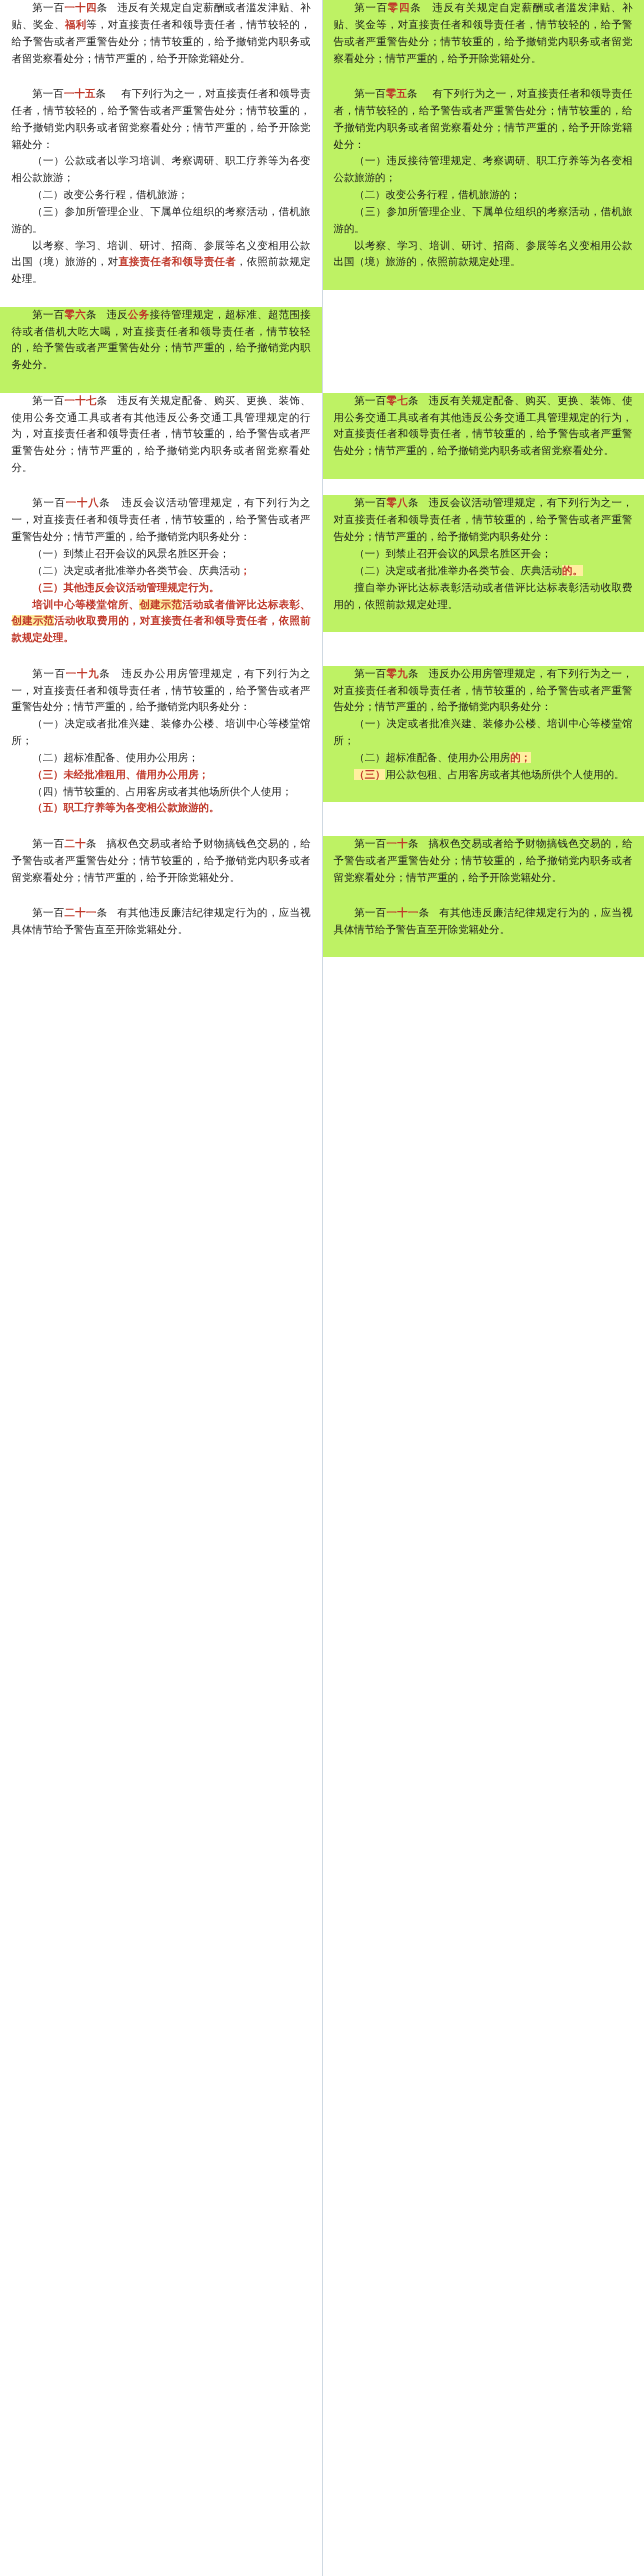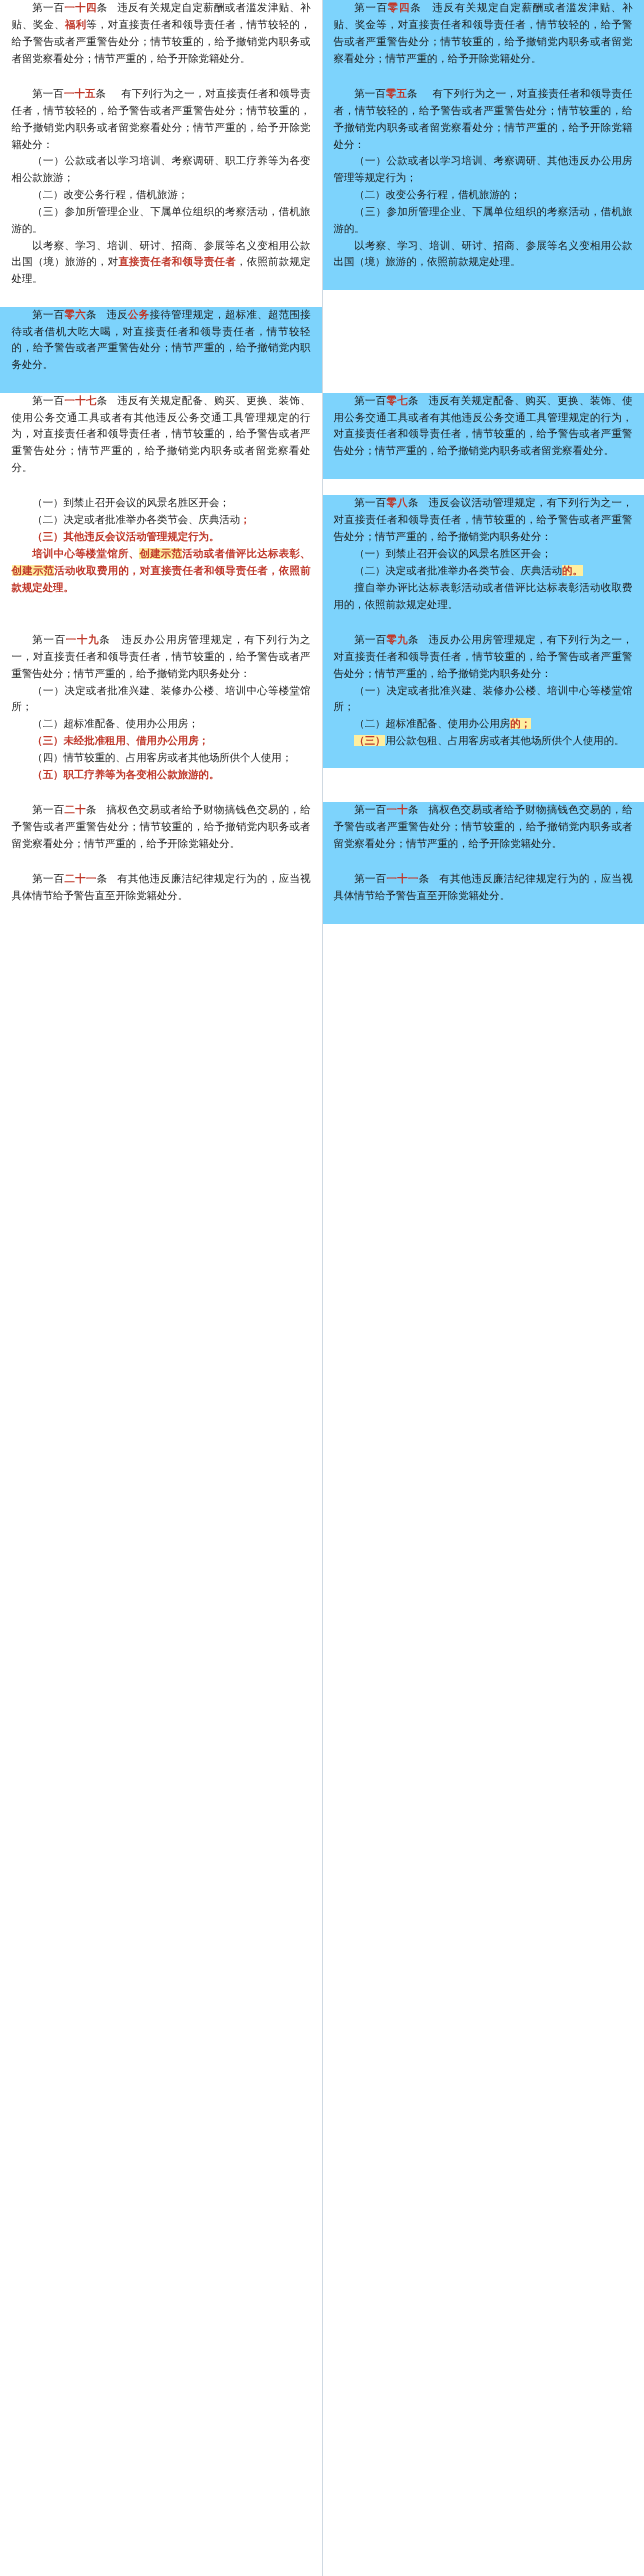--- a/index.html
+++ b/index.html
@@ -26,21 +26,21 @@
     display: flex;
     flex-direction: row;
     align-items: flex-start;
     width: 100%;
   }
   .cell {
     width: 322px;
     padding: 0 11.5px;
   }
   .cell-left { background: #ffffff; }
-  .cell-right { background: #7dd3fc; }
+  .cell-right { background: #bef264; }
 
   .art {
     margin: 0 0 18.6px 0;
     font-size: 10.4px;
     line-height: 1.62;
     color: #1a1a1a;
     text-align: justify;
     text-justify: inter-ideograph;
   }
   .art p { margin: 0; }
@@ -97,21 +97,21 @@
             <span>以考察、学习、培训、研讨、招商、参展等名义变相用公款出国（境）旅游的，对</span><span class="hl">直接责任者和领导责任者</span><span>，依照前款规定处理。</span>
           </p>
         </div>
       </div>
       <div class="cell cell-right">
         <div class="art">
           <p class="indent">
             <span>第一百</span><span class="hl">零五</span><span>条</span>
             &nbsp;&nbsp;&nbsp;&nbsp;<span>有下列行为之一，对直接责任者和领导责任者，情节较轻的，给予警告或者严重警告处分；情节较重的，给予撤销党内职务或者留党察看处分；情节严重的，给予开除党籍处分：</span>
           </p>
-          <p class="hang">（一）公款或者以学习培训、考察调研、其他违反办公用房管理等规定行为；</p>
+          <p class="hang">（一）违反接待管理规定、考察调研、职工疗养等为各变相公款旅游的；</p>
           <p class="hang">（二）改变公务行程，借机旅游的；</p>
           <p class="hang">（三）参加所管理企业、下属单位组织的考察活动，借机旅游的。</p>
           <p class="indent">以考察、学习、培训、研讨、招商、参展等名义变相用公款出国（境）旅游的，依照前款规定处理。</p>
         </div>
       </div>
     </div>
 
     <div class="row">
       <div class="cell cell-right">
         <div class="art">
@@ -138,20 +138,24 @@
             <span>第一百</span><span class="hl">零七</span><span>条</span>
             &nbsp;&nbsp;<span>违反有关规定配备、购买、更换、装饰、使用公务交通工具或者有其他违反公务交通工具管理规定的行为，对直接责任者和领导责任者，情节较重的，给予警告或者严重警告处分；情节严重的，给予撤销党内职务或者留党察看处分。</span>
           </p>
         </div>
       </div>
     </div>
 
     <div class="row">
       <div class="cell cell-left">
         <div class="art">
+          <p class="indent">
+            <span>第一百</span><span class="hl">一十八</span><span>条</span>
+            &nbsp;&nbsp;<span>违反会议活动管理规定，有下列行为之一，对直接责任者和领导责任者，情节较重的，给予警告或者严重警告处分；情节严重的，给予撤销党内职务处分：</span>
+          </p>
           <p class="hang">（一）到禁止召开会议的风景名胜区开会；</p>
           <p class="hang">
             <span>（二）决定或者批准举办各类节会、庆典活动</span><span class="hl">；</span>
           </p>
           <p class="hang hl">（三）其他违反会议活动管理规定行为。</p>
           <p class="indent">
             <span class="hl">培训中心等楼堂馆所、</span><span class="hl-y">创建示范</span><span class="hl">活动或者借评比达标表彰、</span><span class="hl-y">创建示范</span><span class="hl">活动收取费用的，</span><span class="hl">对直接责任者和领导责任者</span><span class="hl">，依照前款规定处理。</span>
           </p>
         </div>
       </div>

